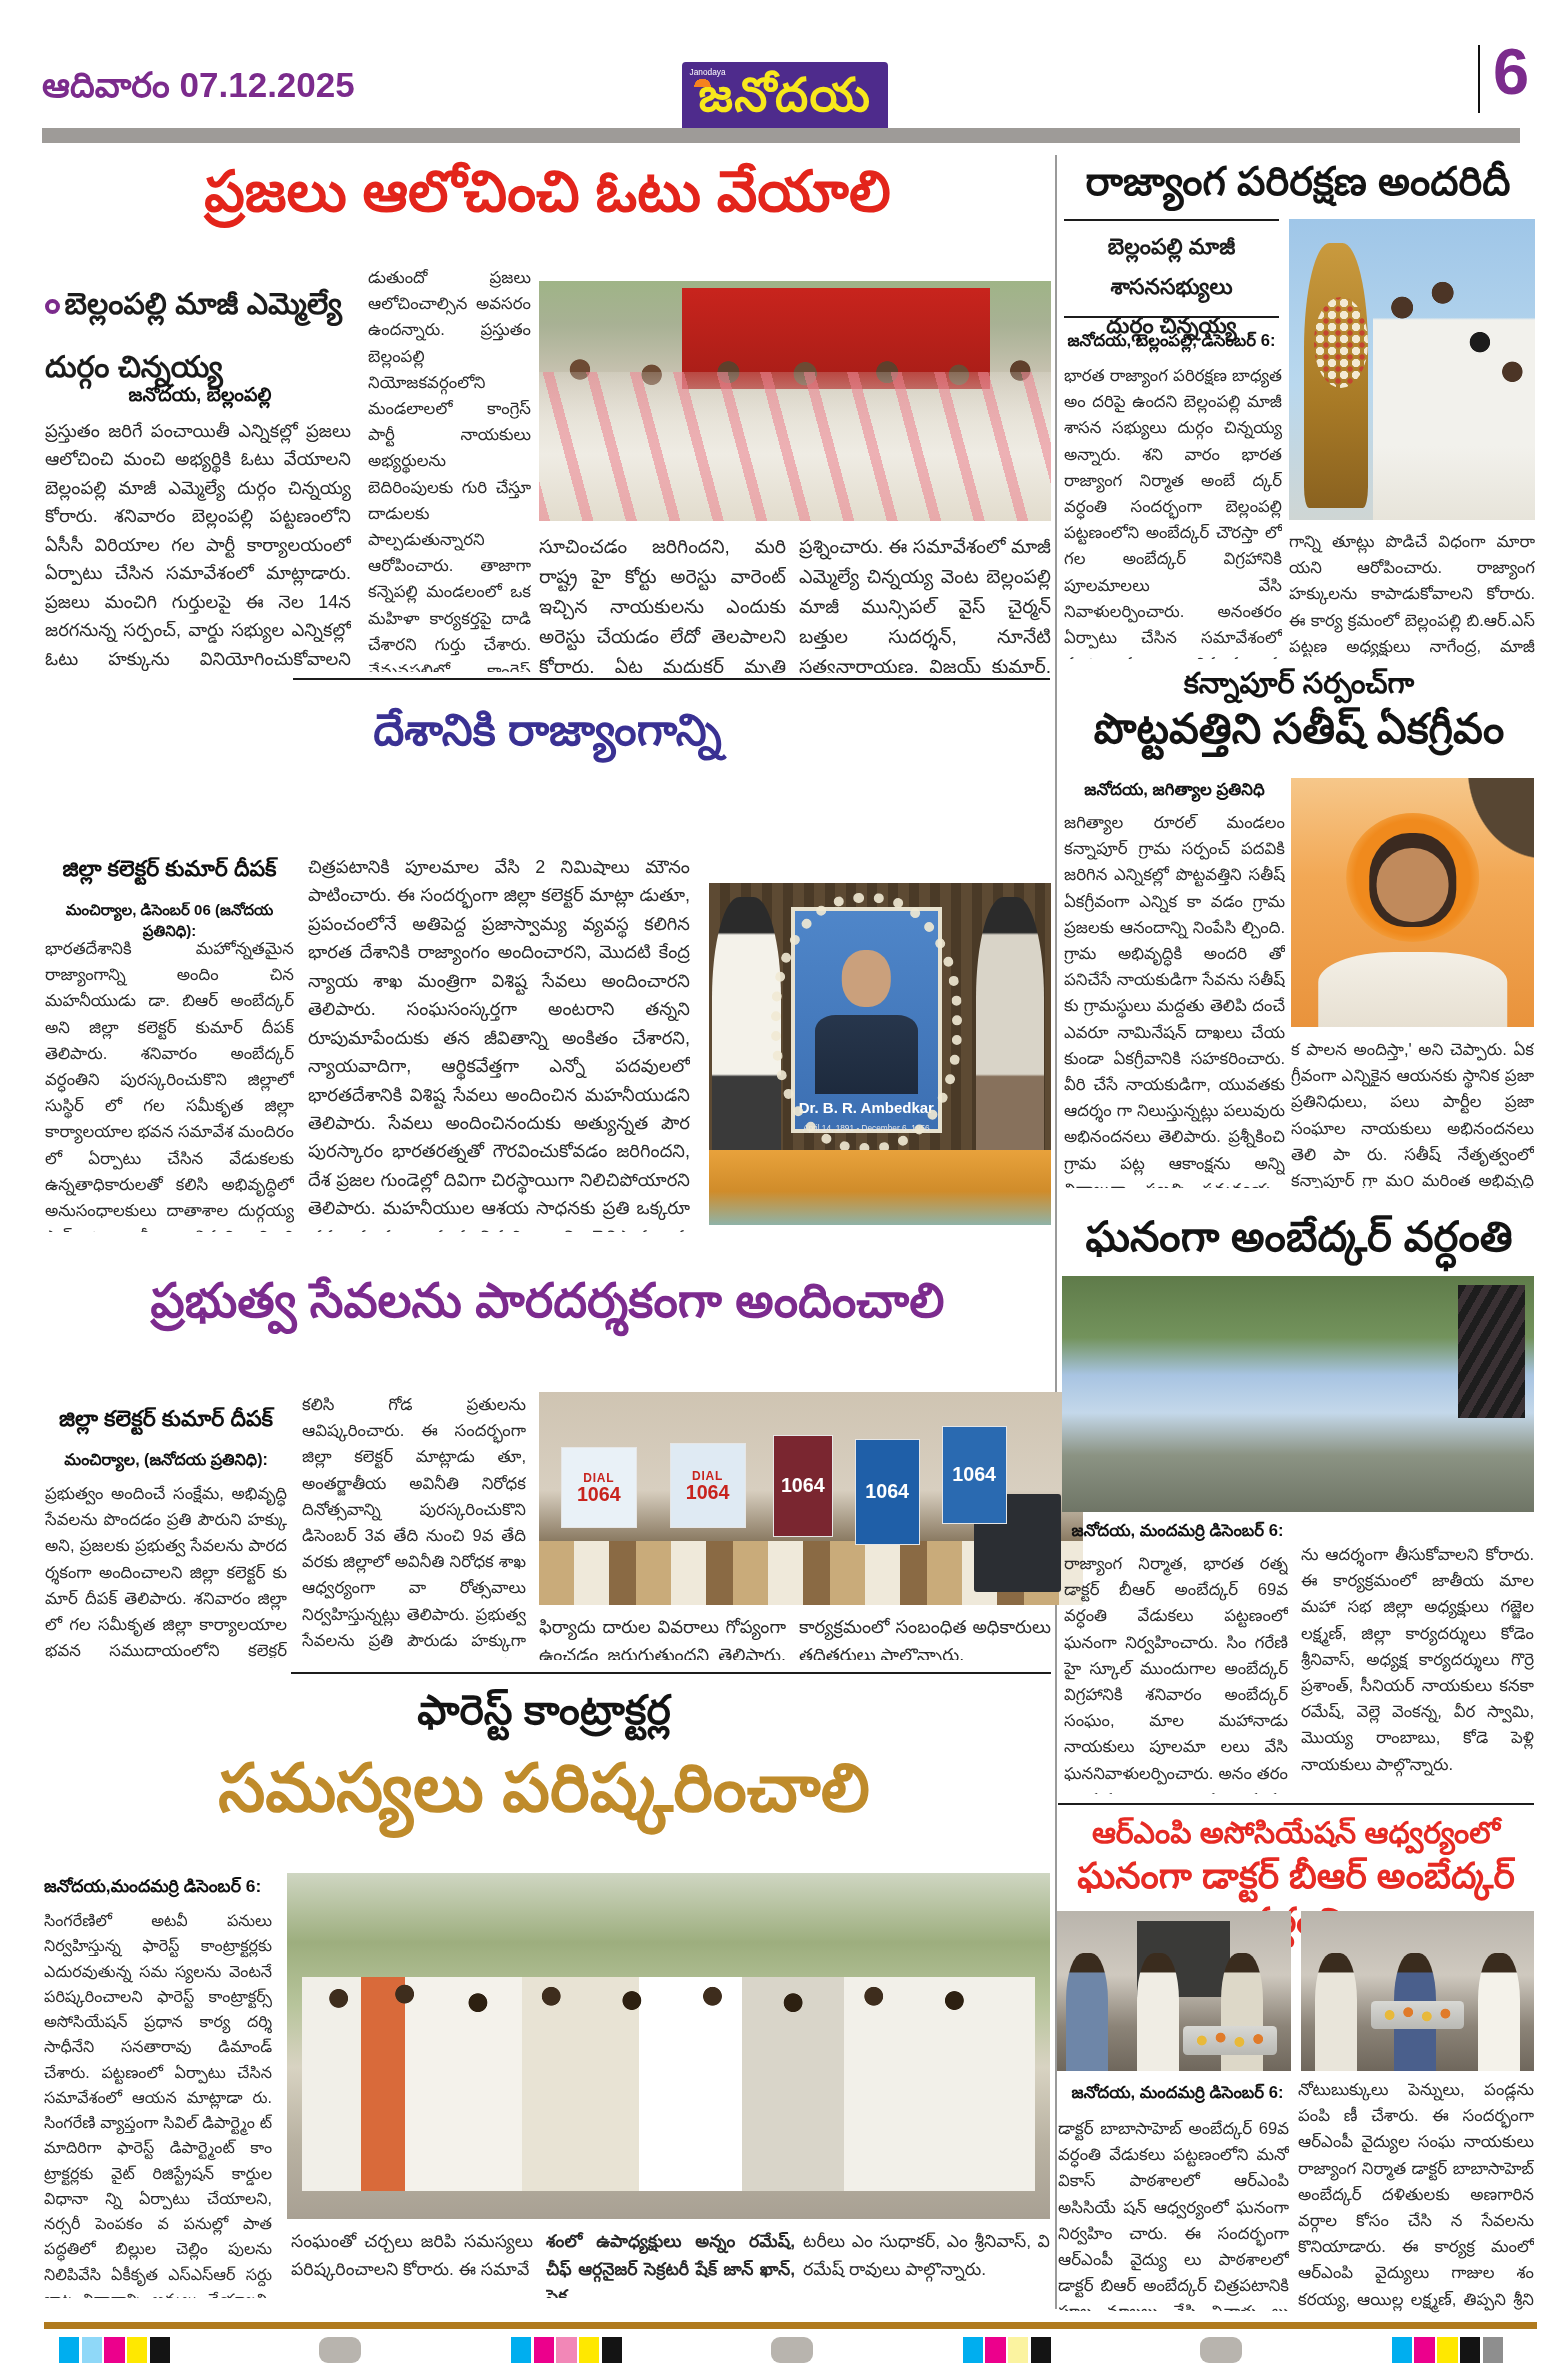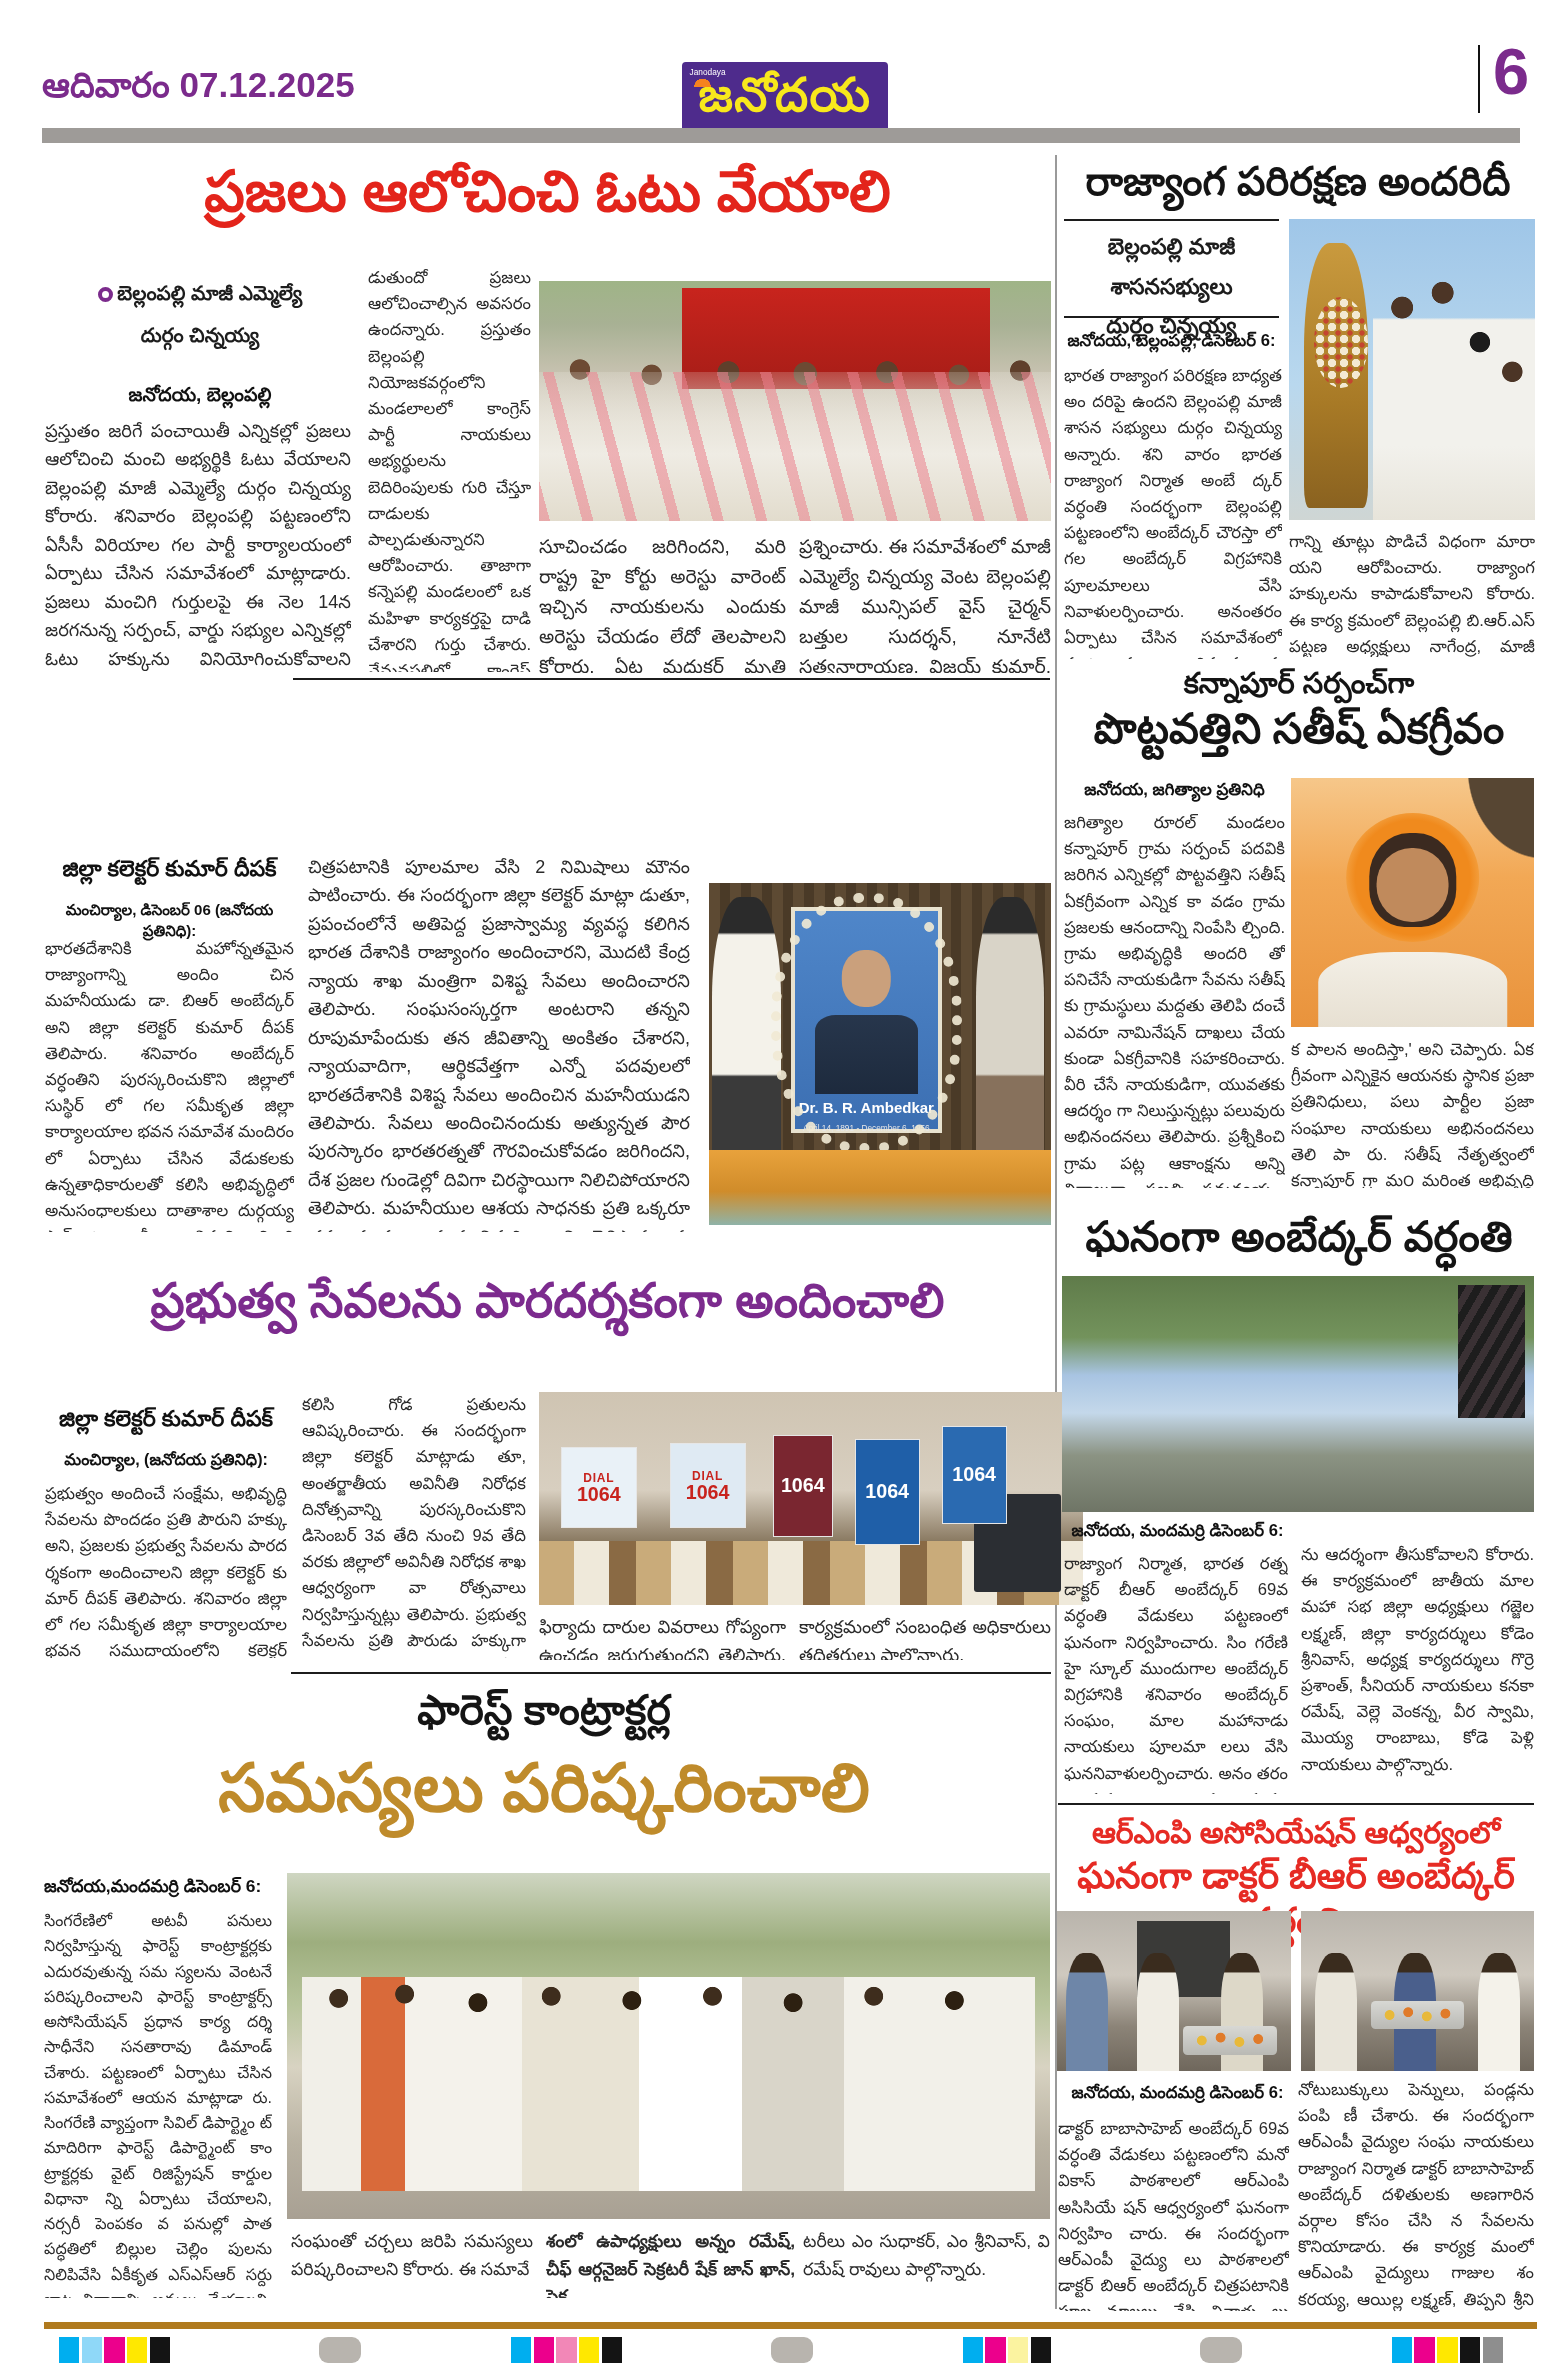--- a/index.html
+++ b/index.html
@@ -146,41 +146,42 @@
 </div>
 
 <div class="abs" style="left:1478px; top:45px; width:2.3px; height:68px; background:#111;"></div>
 <div class="abs" id="page-number" style="left: 1493px; top: 39px; color: rgb(123, 43, 140);">6</div>
 <div class="abs" id="header-bar" style="left:42px; top:128px; width:1478px; height:15px;"></div>
 
 <div class="abs vrule" style="left:1055px; top:155px; width:1.5px; height:2154px;"></div>
 
 <div class="abs hl" style="left: 45px; top: 156px; width: 1005px; font-size: 57px; color: rgb(227, 36, 27);">ప్రజలు ఆలోచించి ఓటు వేయాలి</div>
 
-<div class="abs" style="left:45px; top:272px; width:310px; text-align:center; font-weight:bold; font-size:20px; line-height:2.1;">
+<div class="abs" style="left:45px; top:272px; width:310px; text-align:left; font-weight:bold; font-size:30px; line-height:2.1;">
   <span style="display:inline-block; width:15px; height:15px; border:4.5px solid #7b2b8c; border-radius:50%; vertical-align:middle; margin-right:4.5px;"></span><span>బెల్లంపల్లి మాజీ ఎమ్మెల్యే</span><br>
   <span>దుర్గం చిన్నయ్య</span>
 </div>
 <div class="abs dateline" style="left:45px; top:384px; width:310px; font-size:19px;">జనోదయ, బెల్లంపల్లి</div>
 
 <div class="abs body-text" style="left:45px; top:417px; width:306px; height:254px; font-size:18px;">ప్రస్తుతం జరిగే పంచాయితీ ఎన్నికల్లో ప్రజలు ఆలోచించి మంచి అభ్యర్థికి ఓటు వేయాలని బెల్లంపల్లి మాజీ ఎమ్మెల్యే దుర్గం చిన్నయ్య కోరారు. శనివారం బెల్లంపల్లి పట్టణంలోని ఏసీసీ విరియాల గల పార్టీ కార్యాలయంలో ఏర్పాటు చేసిన సమావేశంలో మాట్లాడారు. ప్రజలు మంచిగి గుర్తులపై ఈ నెల 14న జరగనున్న సర్పంచ్, వార్డు సభ్యుల ఎన్నికల్లో ఓటు హక్కును వినియోగించుకోవాలని కోరారు. ఎవరికి తమ ఓటు వేస్తే గ్రామం బాగుప</div>
 <div class="abs body-text" style="left:368px; top:265px; width:163px; height:407px; font-size:16.6px;">డుతుందో ప్రజలు ఆలోచించాల్సిన అవసరం ఉందన్నారు. ప్రస్తుతం బెల్లంపల్లి నియోజకవర్గంలోని మండలాలలో కాంగ్రెస్ పార్టీ నాయకులు అభ్యర్థులను బెదిరింపులకు గురి చేస్తూ దాడులకు పాల్పడుతున్నారని ఆరోపించారు. తాజాగా కన్నెపల్లి మండలంలో ఒక మహిళా కార్యకర్తపై దాడి చేశారని గుర్తు చేశారు. వేమనపల్లిలో కాంగ్రెస్ నాయకులు, మాజీ జెడ్పిటిసి రుద్ర అభ్యర్థులను బెదిరింపులకు గురి చేస్తున్నారని, బెదిరింపులకు గురి చేస్తే సహించేది లేదని హెచ్చరించారు. రెండు రోజుల కిందట మండలంపల్లె దగ్గర బెల్లంపల్లి ప్రాంతంలో రోడ్ షోలో లను కలిసి ఎలాంటి సంఘటనలకు పాల్పడవద్దని</div>
 
 <div class="photo ph-meeting" style="left:539px; top:281px; width:512px; height:240px;">
   <div class="banner"></div>
   <div class="heads"></div>
   <div class="crowd"></div>
 </div>
 
 <div class="abs body-text" style="left:539px; top:532px; width:247px; height:141px; font-size:19px;">సూచించడం జరిగిందని, మరి రాష్ట్ర హై కోర్టు అరెస్టు వారెంట్ ఇచ్చిన నాయకులను ఎందుకు అరెస్టు చేయడం లేదో తెలపాలని కోరారు. ఏట మధుకర్ మృతి కేసులో బాధ్యులుగా ఉన్న వ్యక్తి నీల్వాయి అభ్యర్థిగా పోటీలో ఎలా ఉంటారని</div>
 <div class="abs body-text" style="left:799px; top:532px; width:252px; height:141px; font-size:19px;">ప్రశ్నించారు. ఈ సమావేశంలో మాజీ ఎమ్మెల్యే చిన్నయ్య వెంట బెల్లంపల్లి మాజీ మున్సిపల్ వైస్ చైర్మన్ బత్తుల సుదర్శన్, నూనేటి సత్యనారాయణ, విజయ్ కుమార్, సుందర్ రావుతో పాటు పలువురు బి ఆర్ ఎస్ నాయకులు పాల్గొన్నారు.</div>
 
 <div class="abs rule" style="left:293px; top:678px; width:757px; height:2.3px;"></div>
 
 <div class="abs hl" style="left: 45px; top: 697px; width: 1005px; font-size: 44px; line-height: 1.5; color: rgb(58, 49, 147);">
+  <div>దేశానికి రాజ్యాంగాన్ని</div>
 </div>
 
 <div class="abs byline" style="left:45px; top:856px; width:249px;">జిల్లా కలెక్టర్ కుమార్ దీపక్</div>
 <div class="abs dateline" style="left:45px; top:901px; width:249px; font-size:15px;">మంచిర్యాల, డిసెంబర్ 06 (జనోదయ ప్రతినిధి):</div>
 <div class="abs body-text" style="left:45px; top:936px; width:249px; height:296px; font-size:16.6px;">భారతదేశానికి మహోన్నతమైన రాజ్యాంగాన్ని అందిం చిన మహనీయుడు డా. బిఆర్ అంబేద్కర్ అని జిల్లా కలెక్టర్ కుమార్ దీపక్ తెలిపారు. శనివారం అంబేద్కర్ వర్ధంతిని పురస్కరించుకొని జిల్లాలో సుస్థిర్ లో గల సమీకృత జిల్లా కార్యాలయాల భవన సమావేశ మందిరం లో ఏర్పాటు చేసిన వేడుకలకు ఉన్నతాధికారులతో కలిసి అభివృద్ధిలో అనుసంధాలకులు దాతాశాల దుర్గయ్య సార్, జిల్లా గ్రామీణ అభివృద్ధి అధికారి కిషన్, జిల్లా పంచాయతీ అధికారి వెంకటేశ్వర్ రావు, జిల్లా సంక్షేమ అధికారిణి విద్యావంతుల పురుషోత్తం నాయక్, జిల్లా సహకార అధికారి పి వనమంచ రెడ్డి, కలెక్టరేట్ పరిపాలన అధికారి పిన్ని రాజేశ్వర్, ఇతర అధికారులతో కలిసి హాజరై, అంబేద్కర్</div>
 <div class="abs body-text" style="left:308px; top:853px; width:382px; height:379px; font-size:18px;">చిత్రపటానికి పూలమాల వేసి 2 నిమిషాలు మౌనం పాటించారు. ఈ సందర్భంగా జిల్లా కలెక్టర్ మాట్లా డుతూ, ప్రపంచంలోనే అతిపెద్ద ప్రజాస్వామ్య వ్యవస్థ కలిగిన భారత దేశానికి రాజ్యాంగం అందించారని, మొదటి కేంద్ర న్యాయ శాఖ మంత్రిగా విశిష్ట సేవలు అందించారని తెలిపారు. సంఘసంస్కర్తగా అంటరాని తన్నని రూపుమాపేందుకు తన జీవితాన్ని అంకితం చేశారని, న్యాయవాదిగా, ఆర్థికవేత్తగా ఎన్నో పదవులలో భారతదేశానికి విశిష్ట సేవలు అందించిన మహనీయుడని తెలిపారు. సేవలు అందించినందుకు అత్యున్నత పౌర పురస్కారం భారతరత్నతో గౌరవించుకోవడం జరిగిందని, దేశ ప్రజల గుండెల్లో దివిగా చిరస్థాయిగా నిలిచిపోయారని తెలిపారు. మహనీయుల ఆశయ సాధనకు ప్రతి ఒక్కరూ తమ వంతు బాధ్యత నిర్వర్తించాలని తెలిపారు. ఈ కార్యక్రమంలో సంబంధిత అధికారులు పాల్గొన్నారు.</div>
 
 <div class="photo ph-portrait" style="left:709px; top:871px; width:342px; height:342px;">
   <div class="man left"></div>
   <div class="man right"></div>

